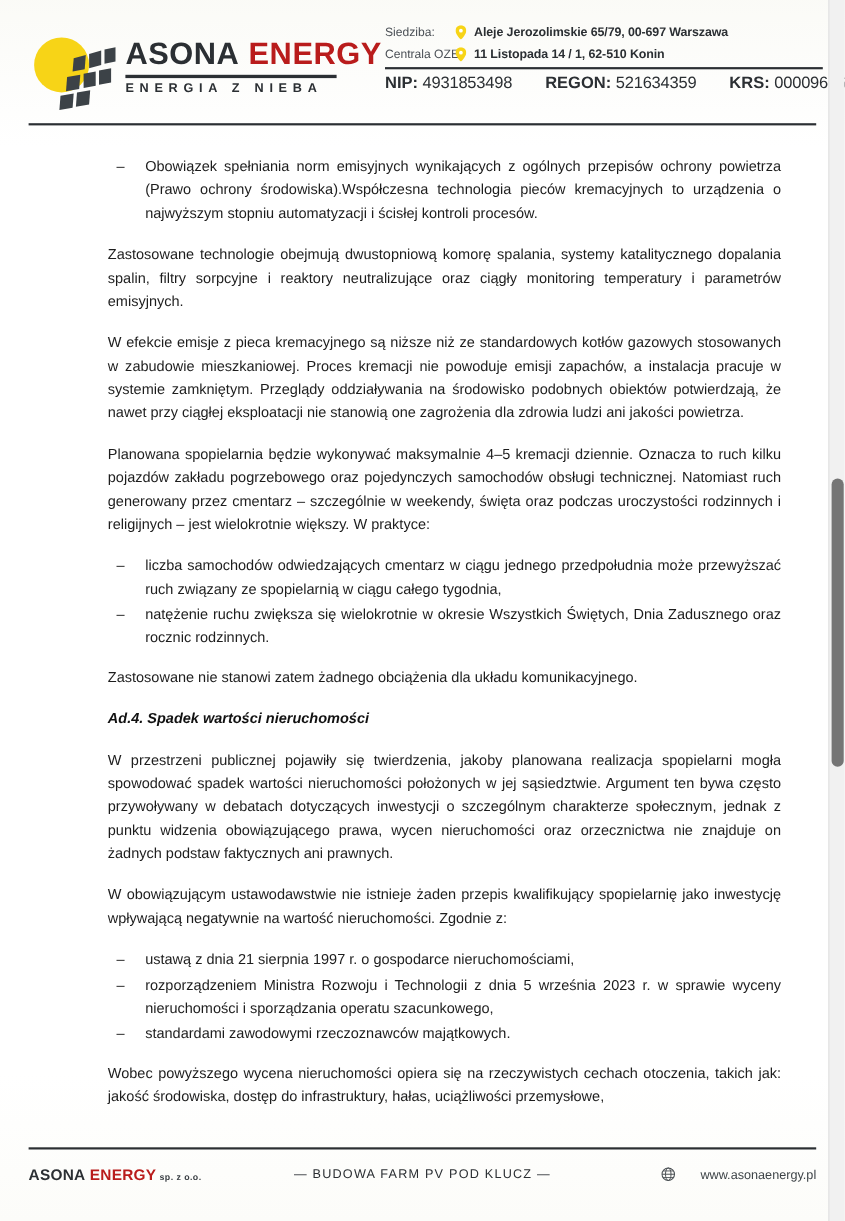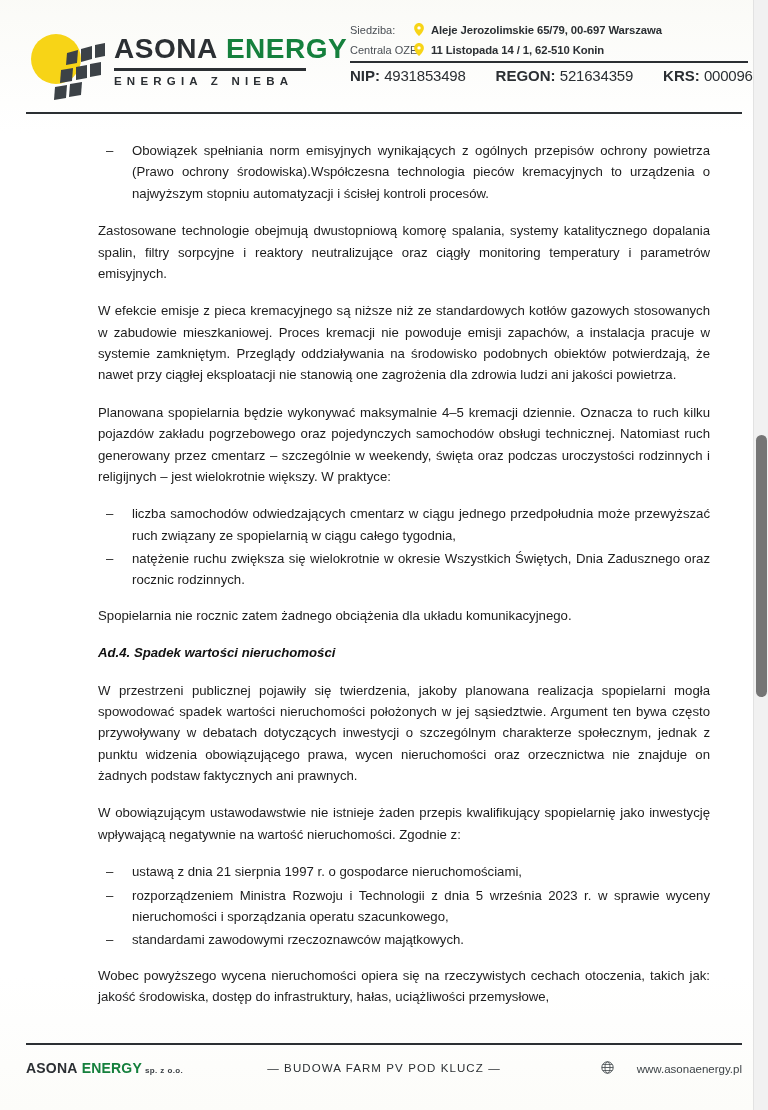--- a/index.html
+++ b/index.html
@@ -49,21 +49,21 @@
     top: 8px;
   }
   .logo-line1 {
     font-size: 28px;
     font-weight: bold;
     letter-spacing: 0.5px;
     line-height: 1;
     white-space: nowrap;
   }
   .logo-asona { color: #2b2f33; }
-  .logo-energy { color: #15803d; margin-top: 48px; }
+  .logo-energy { color: #b91c1c; margin-top: 48px; }
   .logo-rule {
     margin-top: 5px;
     width: 192px;
     height: 3px;
     background: #2b2f33;
   }
   .logo-line2 {
     margin-top: 4px;
     font-size: 11.5px;
     font-weight: bold;
@@ -343,21 +343,21 @@
 
     <p class="para">W efekcie emisje z pieca kremacyjnego są niższe niż ze standardowych kotłów gazowych stosowanych w zabudowie mieszkaniowej. Proces kremacji nie powoduje emisji zapachów, a instalacja pracuje w systemie zamkniętym. Przeglądy oddziaływania na środowisko podobnych obiektów potwierdzają, że nawet przy ciągłej eksploatacji nie stanowią one zagrożenia dla zdrowia ludzi ani jakości powietrza.</p>
 
     <p class="para">Planowana spopielarnia będzie wykonywać maksymalnie 4–5 kremacji dziennie. Oznacza to ruch kilku pojazdów zakładu pogrzebowego oraz pojedynczych samochodów obsługi technicznej. Natomiast ruch generowany przez cmentarz – szczególnie w weekendy, święta oraz podczas uroczystości rodzinnych i religijnych – jest wielokrotnie większy. W praktyce:</p>
 
     <ul class="dash-list tight">
       <li>liczba samochodów odwiedzających cmentarz w ciągu jednego przedpołudnia może przewyższać ruch związany ze spopielarnią w ciągu całego tygodnia,</li>
       <li>natężenie ruchu zwiększa się wielokrotnie w okresie Wszystkich Świętych, Dnia Zadusznego oraz rocznic rodzinnych.</li>
     </ul>
 
-    <p class="para align-left">Spopielarnia nie rocznic zatem żadnego obciążenia dla układu komunikacyjnego.</p>
+    <p class="para align-left">Zastosowane nie stanowi zatem żadnego obciążenia dla układu komunikacyjnego.</p>
 
     <p class="sub-head">Ad.4. Spadek wartości nieruchomości</p>
 
     <p class="para">W przestrzeni publicznej pojawiły się twierdzenia, jakoby planowana realizacja spopielarni mogła spowodować spadek wartości nieruchomości położonych w jej sąsiedztwie. Argument ten bywa często przywoływany w debatach dotyczących inwestycji o szczególnym charakterze społecznym, jednak z punktu widzenia obowiązującego prawa, wycen nieruchomości oraz orzecznictwa nie znajduje on żadnych podstaw faktycznych ani prawnych.</p>
 
     <p class="para">W obowiązującym ustawodawstwie nie istnieje żaden przepis kwalifikujący spopielarnię jako inwestycję wpływającą negatywnie na wartość nieruchomości. Zgodnie z:</p>
 
     <ul class="dash-list tight">
       <li class="last-line-left">ustawą z dnia 21 sierpnia 1997 r. o gospodarce nieruchomościami,</li>
       <li>rozporządzeniem Ministra Rozwoju i Technologii z dnia 5 września 2023 r. w sprawie wyceny nieruchomości i sporządzania operatu szacunkowego,</li>

